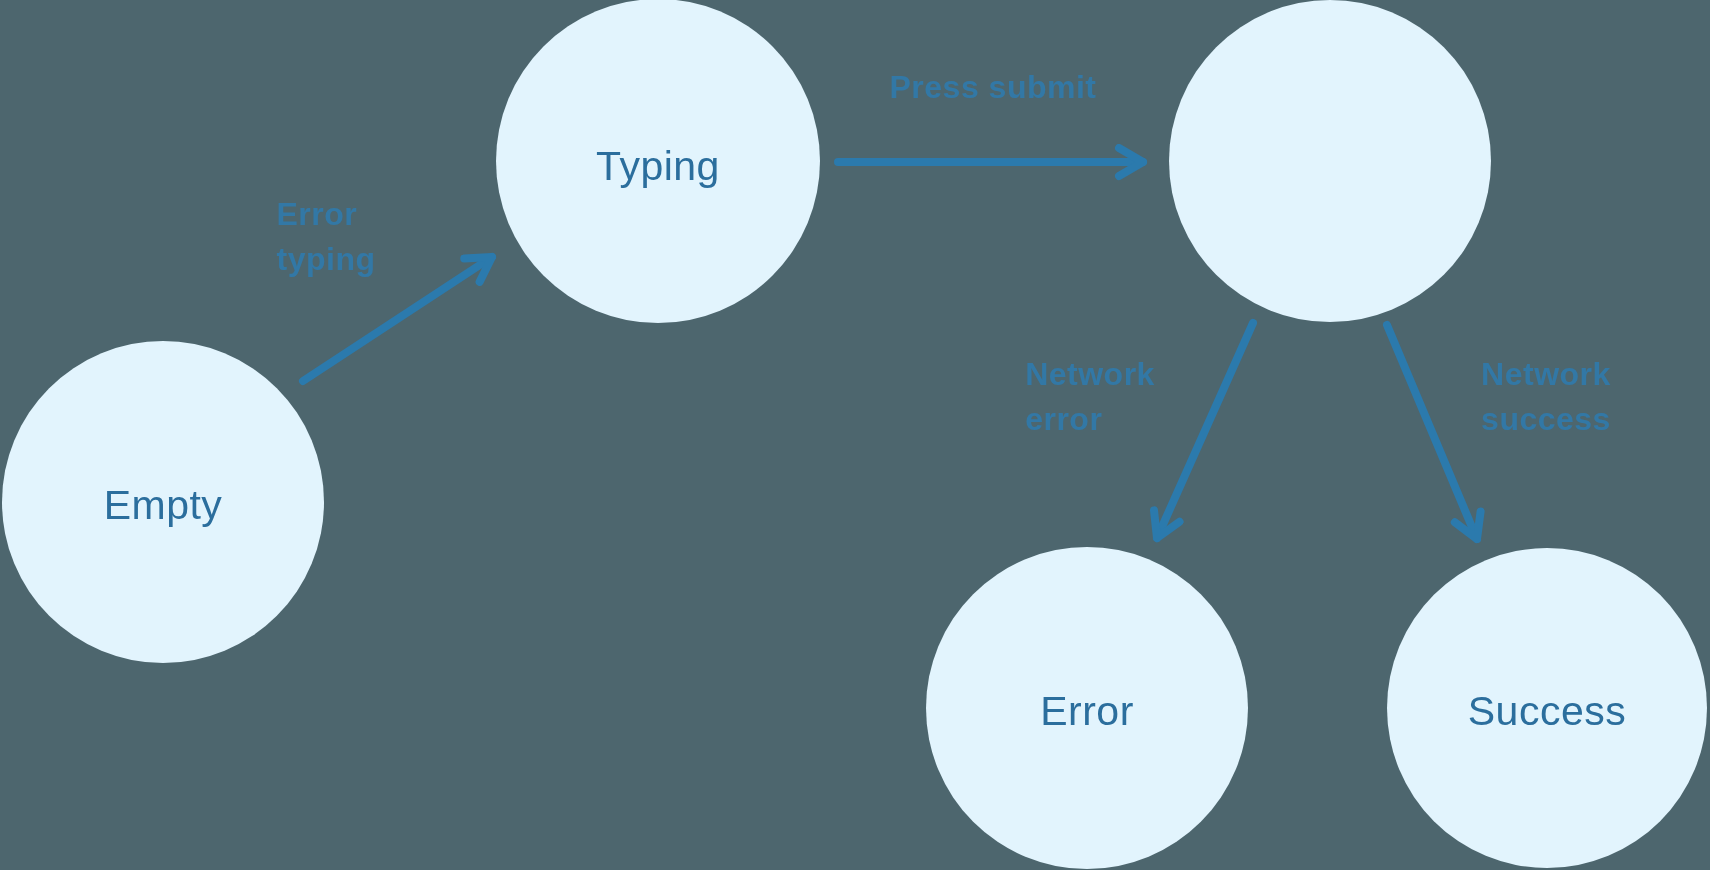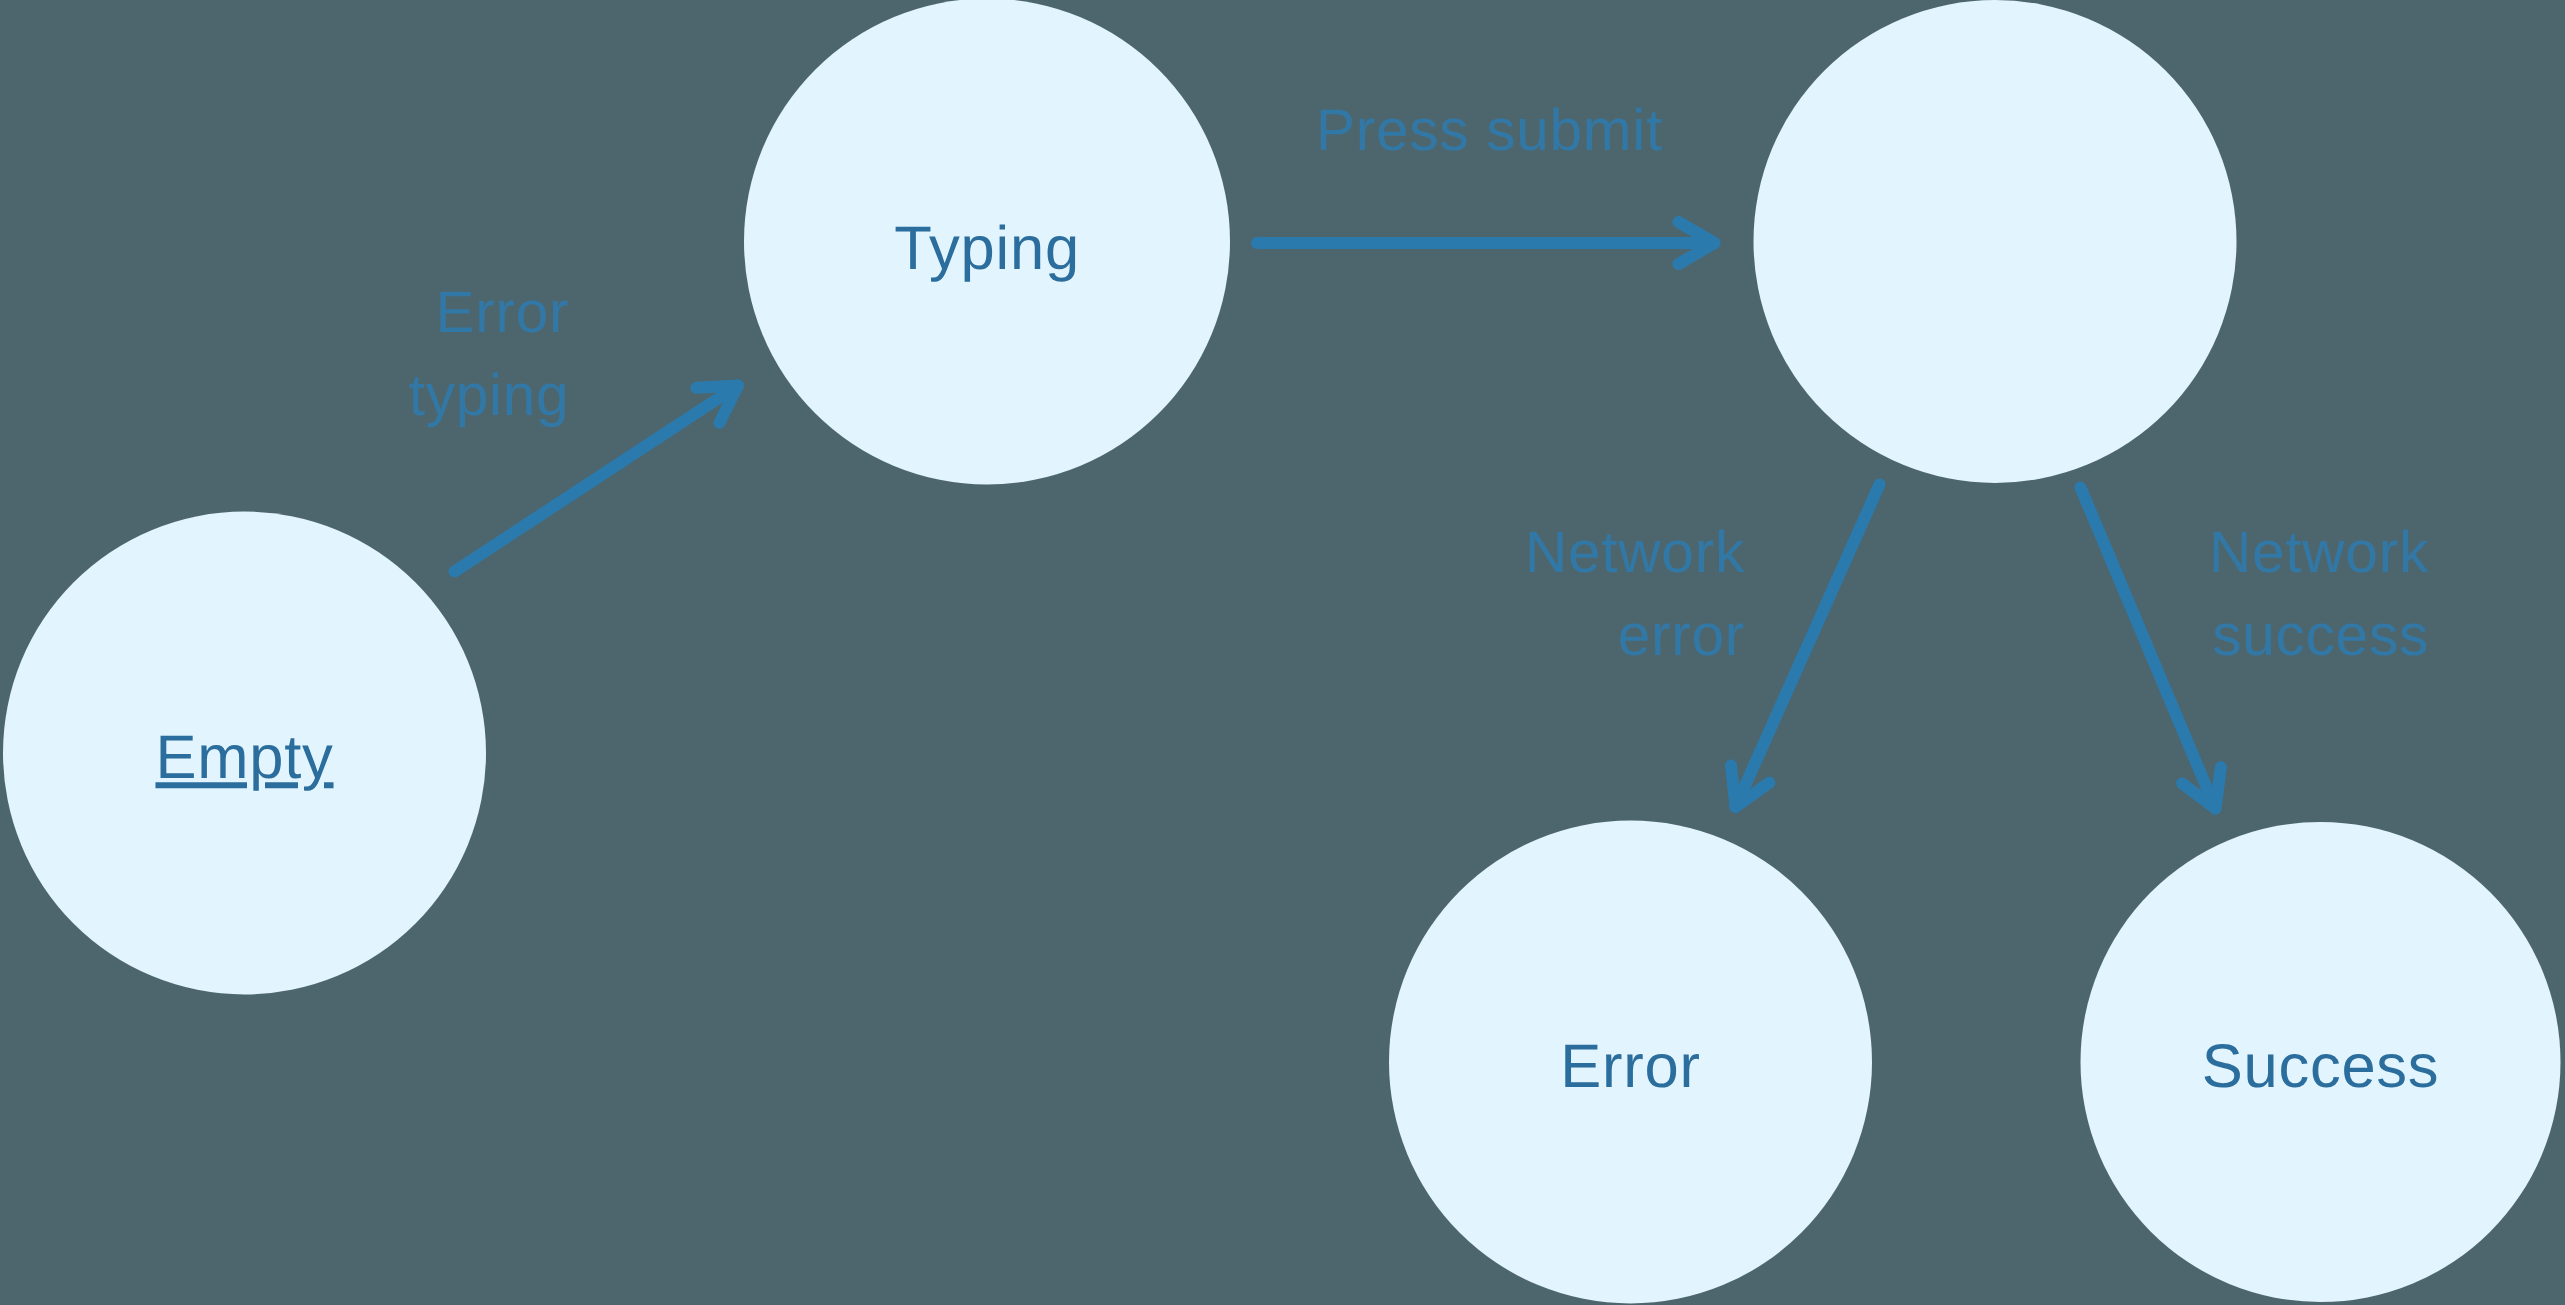--- a/index.html
+++ b/index.html
@@ -41,24 +41,24 @@
     color: var(--node-text, #2B6E9D);
     font-size: 41px;
     font-weight: 500;
     letter-spacing: 0.5px;
     white-space: nowrap;
   }
   .edge-label {
     position: absolute;
     transform: translate(-50%, -50%);
     color: var(--edge-label-text, #3278A6);
-    font-size: 39px;
-    font-weight: 400;
+    font-size: 32px;
+    font-weight: 700;
     letter-spacing: 0.5px;
-    text-align: right;
+    text-align: left;
     line-height: 1.42;
     white-space: nowrap;
   }
   .edge-label span {
     display: block;
   }
 </style>
 </head>
 <body>
 
@@ -76,21 +76,21 @@
     <line class="arrow" x1="1253" y1="323" x2="1157" y2="538" marker-end="url(#chevron)"></line>
     <line class="arrow" x1="1387" y1="325" x2="1477" y2="539" marker-end="url(#chevron)"></line>
 
     <circle class="node" cx="163" cy="502" r="161"></circle>
     <circle class="node" cx="658" cy="161" r="162"></circle>
     <circle class="node" cx="1330" cy="161" r="161"></circle>
     <circle class="node" cx="1087" cy="708" r="161"></circle>
     <circle class="node" cx="1547" cy="708" r="160"></circle>
   </svg>
 
-  <div class="node-label" style="left:163px;  top:505px;text-decoration:underline;">Empty</div>
+  <div class="node-label" style="left:163px;  top:505px;">Empty</div>
   <div class="node-label" style="left:658px;  top:166px;">Typing</div>
   <div class="node-label" style="left:1087px; top:711px;">Error</div>
   <div class="node-label" style="left:1547px; top:711px;">Success</div>
 
   <div class="edge-label" style="left:326px; top:237px;">
     <span>Error</span>
     <span>typing</span>
   </div>
   <div class="edge-label" style="left:993px; top:88px;">
     <span>Press submit</span>

